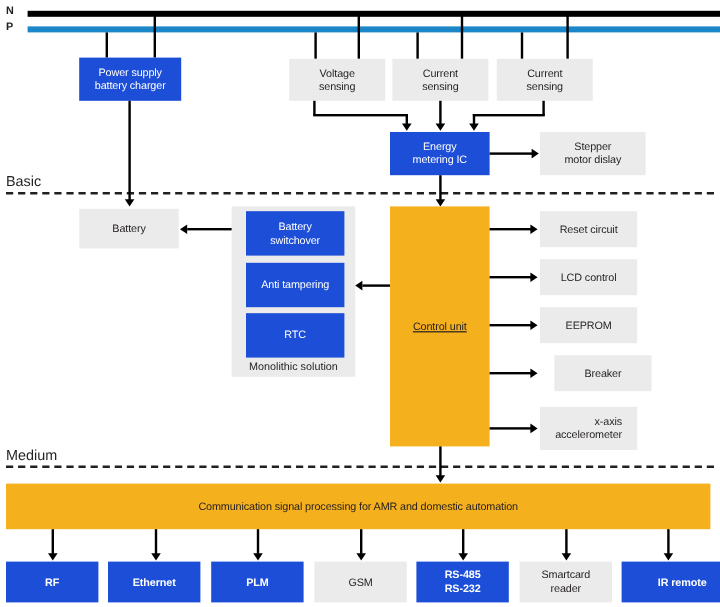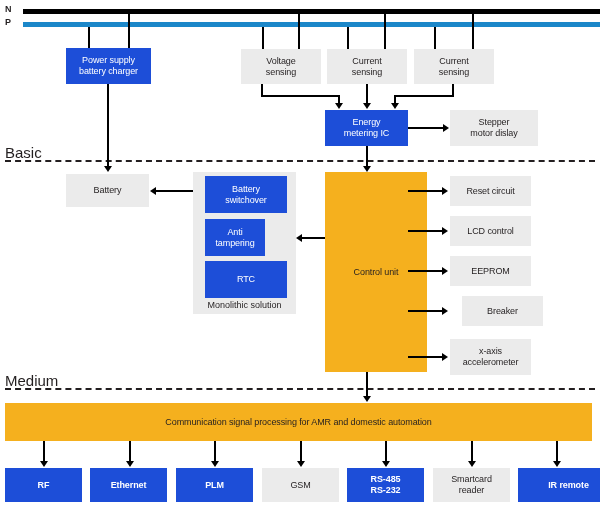--- a/index.html
+++ b/index.html
@@ -25,21 +25,21 @@
   .vline{position:absolute;background:#000000;width:2px;}
   .hline{position:absolute;background:#000000;height:2px;}
 
   
   .arr-d{position:absolute;width:0;height:0;border-left:4px solid transparent;border-right:4px solid transparent;border-top:6px solid #000;}
   .arr-r{position:absolute;width:0;height:0;border-top:4px solid transparent;border-bottom:4px solid transparent;border-left:6px solid #000;}
   .arr-l{position:absolute;width:0;height:0;border-top:4px solid transparent;border-bottom:4px solid transparent;border-right:6px solid #000;}
 
   
   .dashed{position:absolute;left:5px;width:590px;height:0;border-top:2px dashed #231f20;}
-  .tier-label{position:absolute;font-size:15px;color:#231f20;}
+  .tier-label{position:absolute;font-size:12px;color:#231f20;}
 
   
   .group{position:absolute;background:#ebebeb;box-sizing:border-box;}
   .group-caption{position:absolute;width:100%;text-align:center;font-size:9px;color:#231f20;}
 </style>
 </head>
 <body>
 
 <div id="stage">
 
@@ -137,34 +137,34 @@
 
   <div class="group" style="left:193px;top:172px;width:103px;height:142px;"></div>
 
   <div class="box blue" style="left:205px;top:176px;width:82px;height:37px;">
     <span>
       <span>Battery</span>
       <span>switchover</span>
     </span>
   </div>
 
-  <div class="box blue" style="left:205px;top:219px;width:60px;height:37px;">
+  <div class="box blue" style="left:205px;top:219px;width:82px;height:37px;">
     <span>Anti tampering</span>
   </div>
 
   <div class="box blue" style="left:205px;top:261px;width:82px;height:37px;">
     <span>RTC</span>
   </div>
 
   <div class="group-caption" style="left:193px;top:300px;width:103px;">Monolithic solution</div>
 
   <div class="hline" style="left:302px;top:237px;width:23px;"></div>
   <div class="arr-l" style="left:296px;top:234px;"></div>
 
-  <div class="box amber" style="left:325px;top:172px;width:102px;height:200px;">
+  <div class="box amber" style="left:325px;top:172px;width:83px;height:200px;text-decoration:underline;">
     <span>Control unit</span>
   </div>
 
   <div class="hline" style="left:408px;top:190px;width:35px;"></div>
   <div class="arr-r" style="left:442px;top:187px;"></div>
   <div class="box grey" style="left:450px;top:176px;width:81px;height:30px;">
     <span>Reset circuit</span>
   </div>
 
   <div class="hline" style="left:408px;top:230px;width:35px;"></div>
@@ -180,21 +180,21 @@
   </div>
 
   <div class="hline" style="left:408px;top:310px;width:35px;"></div>
   <div class="arr-r" style="left:442px;top:307px;"></div>
   <div class="box grey" style="left:450px;top:296px;width:81px;height:30px;margin-left:12px;">
     <span>Breaker</span>
   </div>
 
   <div class="hline" style="left:408px;top:356px;width:35px;"></div>
   <div class="arr-r" style="left:442px;top:353px;"></div>
-  <div class="box grey" style="left:450px;top:339px;width:81px;height:36px;">
+  <div class="box grey" style="left:450px;top:339px;width:81px;height:36px;text-align:right;">
     <span>
       <span>x-axis</span>
       <span>accelerometer</span>
     </span>
   </div>
 
   <div class="tier-label" style="left:5px;top:372px;">Medium</div>
   <div class="dashed" style="top:388px;"></div>
 
   <div class="vline" style="left:366px;top:372px;height:26px;"></div>

